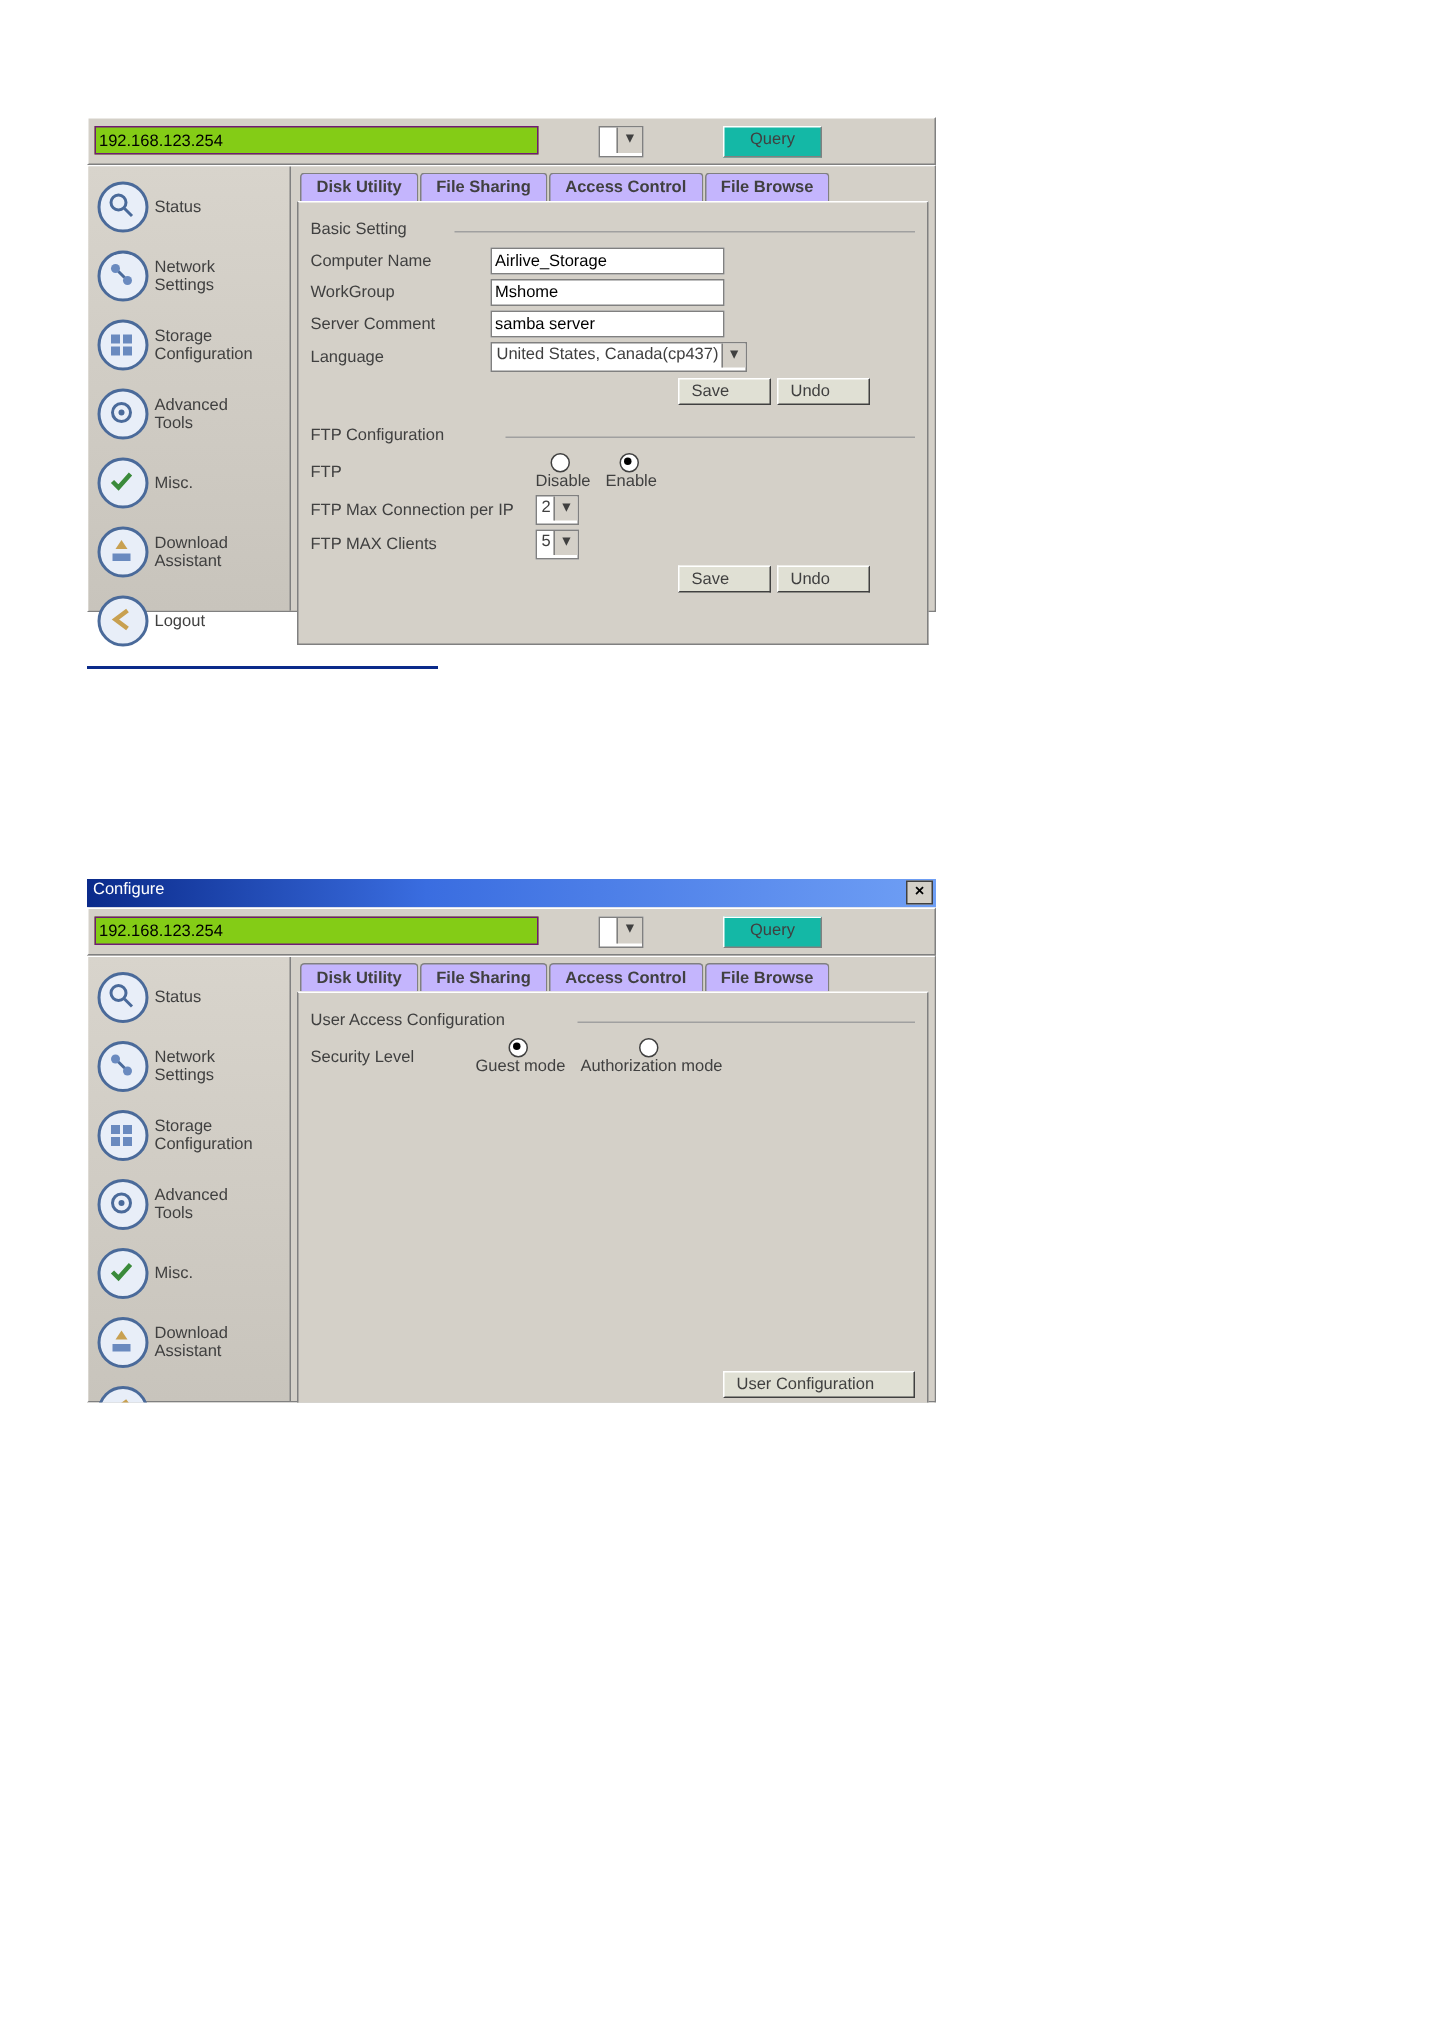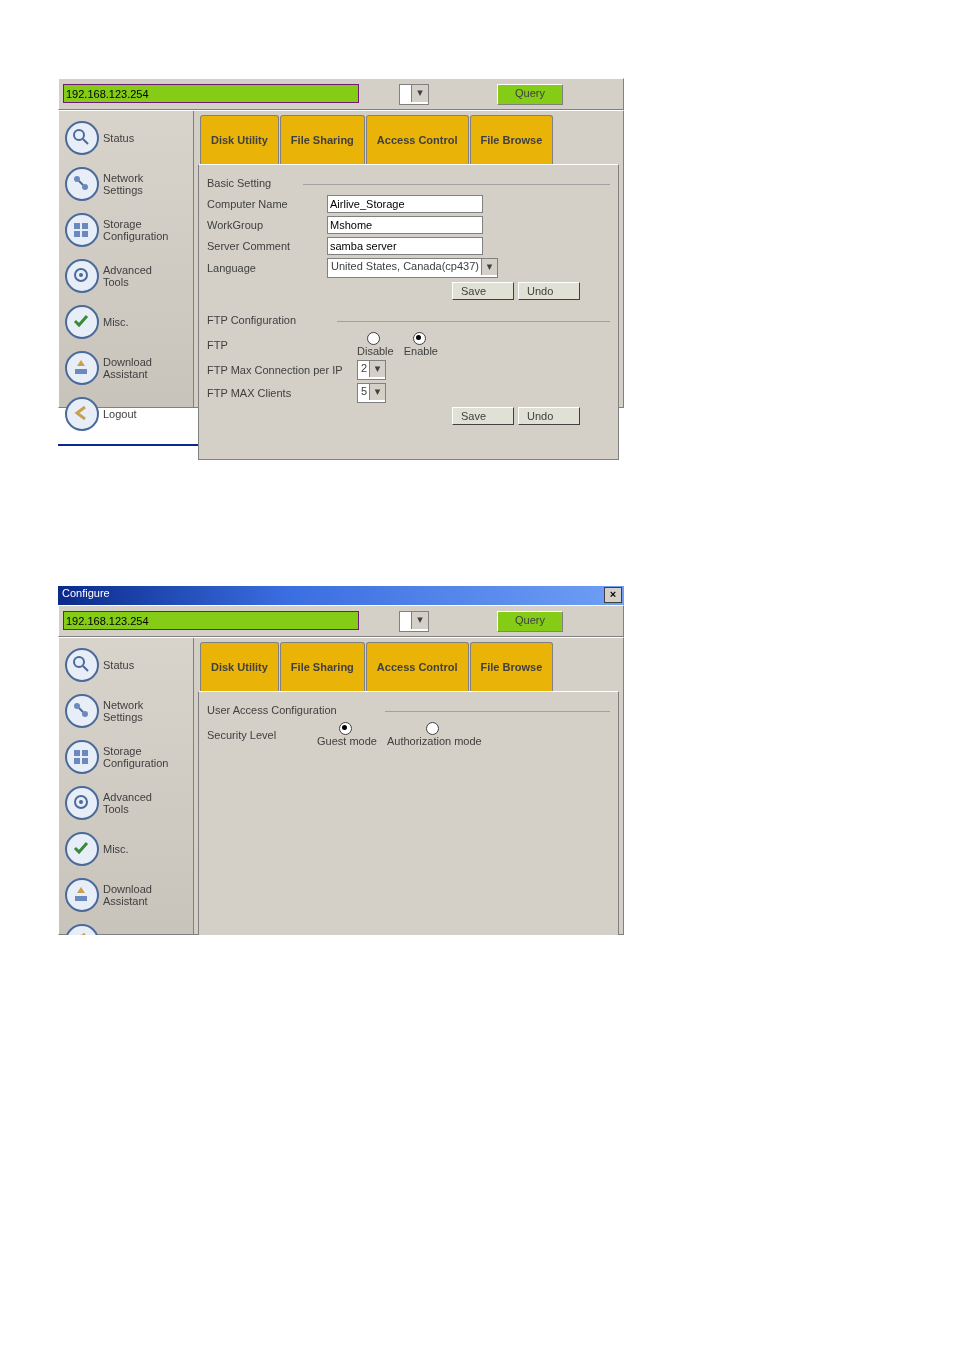--- a/index.html
+++ b/index.html
@@ -5,30 +5,30 @@
 body{margin:0;background:#fff;font-family:Tahoma,Verdana,sans-serif;font-size:11px;color:#404040;}
 .shot{width:566px;margin:78px 0 0 58px;}
 .shot2{margin-top:140px;}
 .titlebar{height:18px;background:linear-gradient(90deg,#0a2a8a 0%,#3a6de0 40%,#6f9ff5 100%);color:#fff;font-size:11px;position:relative;padding:1px 4px 0 4px;display:none;}
 .shot2 .titlebar{display:block;}
 .closex{position:absolute;right:2px;top:1px;width:16px;height:14px;background:#d4d0c8;border:1px solid #404040;text-align:center;line-height:12px;font-family:Arial;font-weight:bold;color:#000;}
 .bar{background:#d4d0c8;border-top:1px solid #fff;border-left:1px solid #fff;border-right:1px solid #808080;border-bottom:1px solid #808080;height:30px;position:relative;}
 .addr{position:absolute;left:4px;top:5px;width:290px;height:17px;padding:0 2px;font-size:11px;border:1px solid #701a75;background:#84cc16;}
 .sel{position:absolute;left:340px;top:5px;width:28px;height:19px;border:1px solid #808080;background:#fff;}
 .selbtn{position:absolute;right:0;top:0;width:16px;height:17px;background:#d4d0c8;border-left:1px solid #808080;text-align:center;line-height:15px;}
-.qbtn{position:absolute;left:438px;top:5px;width:64px;height:19px;background:#84cc16;border:1px solid #808080;border-top-color:#fff;border-left-color:#fff;text-align:center;line-height:17px;}
+.qbtn{position:absolute;left:423px;top:5px;width:64px;height:19px;background:#14b8a6;border:1px solid #808080;border-top-color:#fff;border-left-color:#fff;text-align:center;line-height:17px;}
 .winbody{background:#d4d0c8;border-top:1px solid #fff;border-left:1px solid #fff;border-right:1px solid #808080;border-bottom:1px solid #808080;display:flex;height:296px;}
 .side{width:134px;border-right:1px solid #808080;background:linear-gradient(180deg,#d8d4cc,#c8c4bc);padding-top:6px;}
 .sitem{display:flex;align-items:center;margin:4px 0 12px 6px;}
 .sicon{width:30px;height:30px;border:2px solid #4a6a9a;border-radius:50%;margin-right:4px;background:#e8eef8;position:relative;flex:0 0 30px;}
 .sicon svg{position:absolute;left:4px;top:4px;}
 .stxt{line-height:12px;}
 .content{flex:1;background:#d4d0c8;padding:0;position:relative;}
 .tabs{display:flex;margin:4px 0 0 6px;}
-.tab{padding:18px 10px;border:1px solid #808080;border-bottom:none;background:#eab308;border-top-left-radius:3px;border-top-right-radius:3px;margin-right:1px;font-weight:bold;}
+.tab{padding:3px 10px;border:1px solid #808080;border-bottom:none;background:#c4b5fd;border-top-left-radius:3px;border-top-right-radius:3px;margin-right:1px;font-weight:bold;}
 .tab.active{font-weight:bold;}
 .pane{border:1px solid #808080;border-top-color:#fff;margin:0 4px 4px 4px;background:#d4d0c8;padding:6px 8px 20px 8px;min-height:250px;position:relative;}
 .grp{margin:6px 0 14px 0;}
 .grptitle{font-weight:normal;margin-bottom:6px;position:relative;}
 .grptitle::after{content:"";position:absolute;left:96px;right:0;top:7px;border-top:1px solid #a0a0a0;}
 .grptitle.long::after{left:130px;}
 .grptitle.uac::after{left:178px;}
 .row{display:flex;align-items:center;margin:3px 0;}
 .lbl{width:120px;}
 .tin{border:1px solid #808080;background:#fff;height:16px;padding:0 2px;font-size:11px;}

